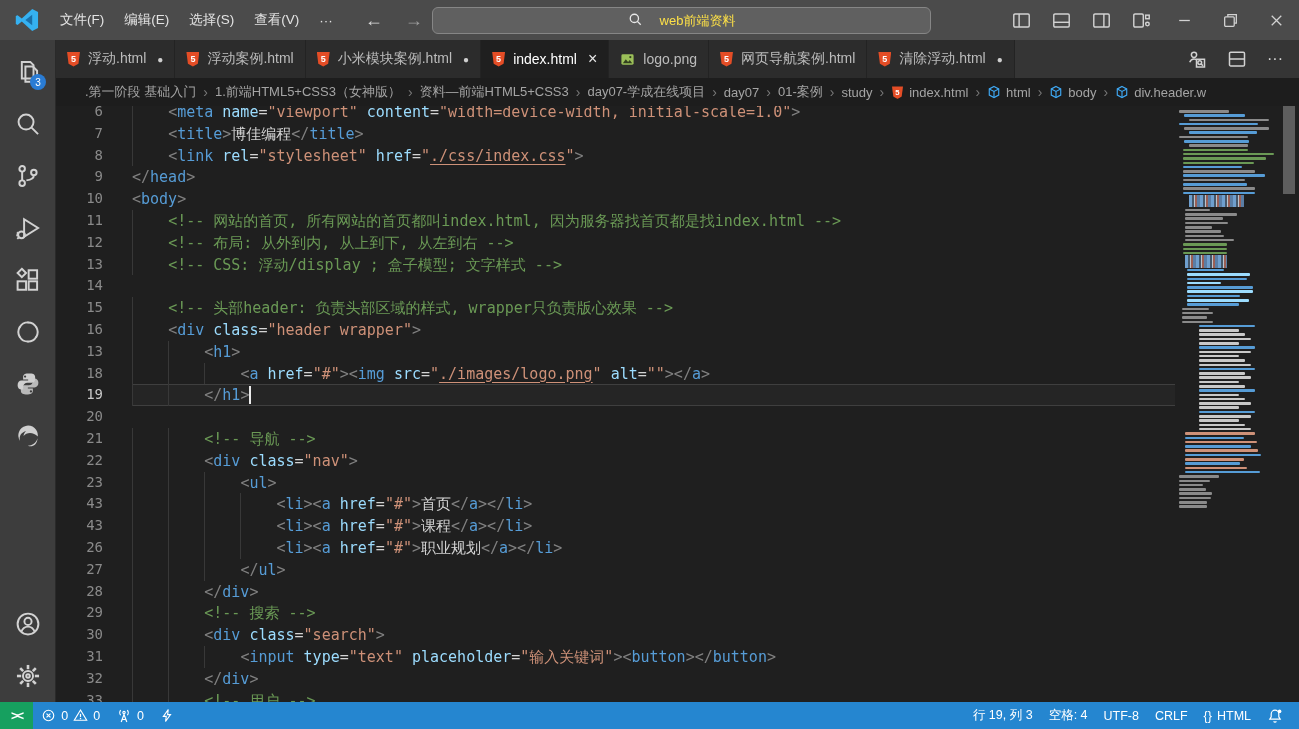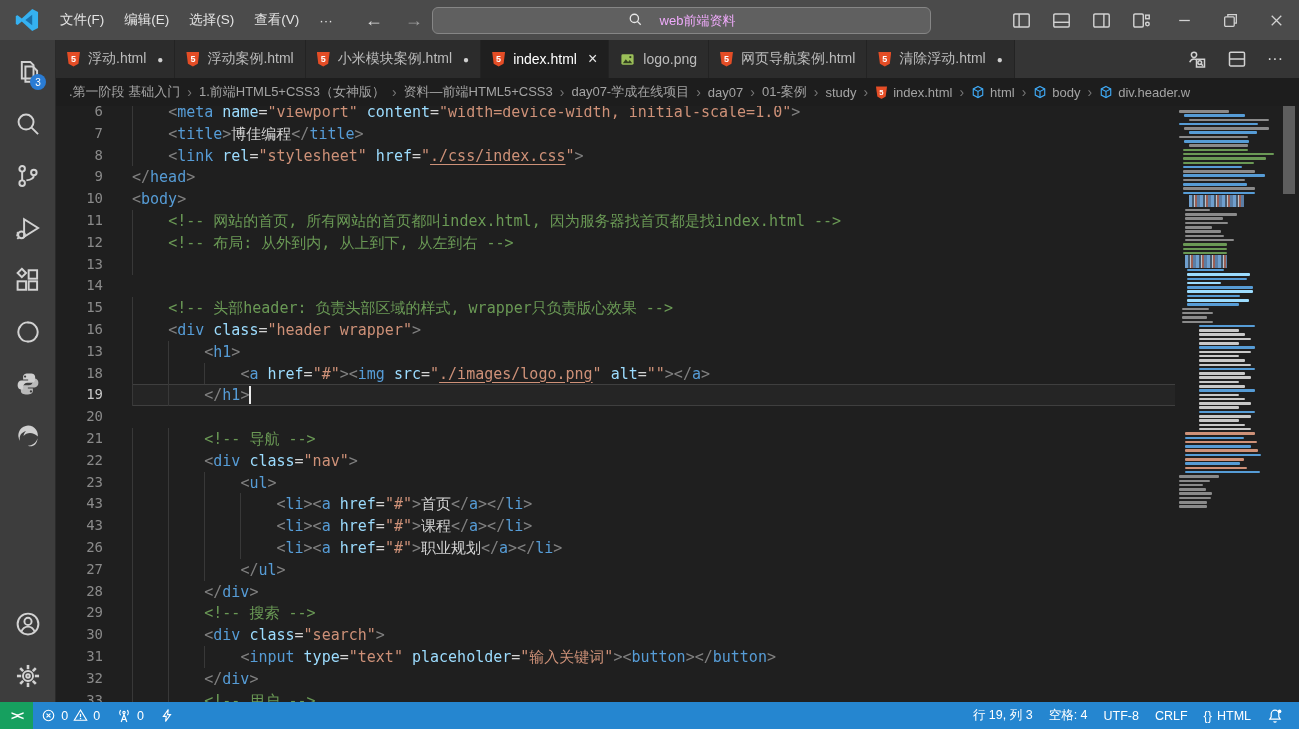--- a/index.html
+++ b/index.html
@@ -5,21 +5,21 @@
   html,body{margin:0;padding:0;background:#111;}
   body{width:1299px;height:729px;overflow:hidden;font-family:"Liberation Sans",sans-serif;-webkit-font-smoothing:antialiased;}
   .window{position:relative;width:1299px;height:729px;display:flex;flex-direction:column;background:#1f1f1f;}
 
   
   .titlebar{position:relative;flex:0 0 40px;background:#4b4b4b;display:flex;align-items:center;color:#e3e3e3;font-size:13.5px;}
   .tb-logo{margin:0 10px 0 14px;display:flex;}
   .menu{padding:0 10px;height:26px;display:flex;align-items:center;border-radius:5px;cursor:default;}
   .nav-arrows{margin-left:22px;display:flex;gap:22px;font-size:18px;color:#dadada;}
   .nav-arrows .fwd{color:#9d9d9d;}
-  .search-box{position:absolute;left:432px;top:7px;width:497px;height:25px;background:#606060;border:1px solid #868686;border-radius:6px;display:flex;align-items:center;justify-content:center;gap:17px;color:#f0abfc;font-size:13px;}
+  .search-box{position:absolute;left:432px;top:7px;width:497px;height:25px;background:#606060;border:1px solid #868686;border-radius:6px;display:flex;align-items:center;justify-content:center;gap:17px;color:#fde047;font-size:13px;}
   .win-controls{margin-left:auto;display:flex;align-items:center;height:40px;}
   .win-btn{width:40px;height:40px;display:flex;align-items:center;justify-content:center;color:#e8e8e8;}
   .win-btn.sys{width:46px;font-size:15px;}
 
   
   .main{flex:1;display:flex;min-height:0;}
   .activitybar{flex:0 0 55px;background:#3d3d3d;display:flex;flex-direction:column;align-items:center;padding-top:6px;border-right:1px solid #2a2a2a;}
   .ab-item{width:55px;height:52px;display:flex;align-items:center;justify-content:center;position:relative;color:#d2d2d2;}
   .ab-badge{position:absolute;right:9px;bottom:8px;background:#2a7cd4;color:#fff;font-size:10px;border-radius:50%;width:16px;height:16px;display:flex;align-items:center;justify-content:center;}
   .ab-spacer{flex:1;}
@@ -30,21 +30,21 @@
   .tabbar{flex:0 0 38px;background:#353535;display:flex;align-items:stretch;overflow:hidden;}
   .tab{display:flex;align-items:center;gap:8px;padding:0 11px;font-size:14px;background:#2c2c2c;color:#bcbcbc;border-right:1px solid #232323;white-space:nowrap;}
   .tab.active{background:#1f1f1f;color:#ffffff;}
   .tab .t-dot{font-size:10px;color:#cfcfcf;margin-left:3px;}
   .tab .t-close{margin-left:3px;font-size:16px;color:#e8e8e8;}
   .tab .t-label.italic{}
   .tab-actions{margin-left:auto;display:flex;align-items:center;gap:20px;padding:0 16px;color:#d5d5d5;}
   .html-badge{width:13px;height:15px;background:#e44d26;clip-path:polygon(0 0,100% 0,88% 82%,50% 100%,12% 82%);color:#fff;font-size:9px;font-weight:bold;display:flex;align-items:center;justify-content:center;flex:0 0 13px;}
 
   
-  .breadcrumb{flex:0 0 28px;background:#1d1d1d;display:flex;align-items:center;font-size:13px;color:#a4a4a4;padding-left:13px;gap:7px;white-space:nowrap;overflow:hidden;}
+  .breadcrumb{flex:0 0 28px;background:#1d1d1d;display:flex;align-items:center;font-size:13px;color:#a4a4a4;padding-left:29px;gap:7px;white-space:nowrap;overflow:hidden;}
   .crumb{display:flex;align-items:center;gap:5px;}
   .crumb-sep{color:#787878;font-size:14px;}
   .crumb .html-badge{transform:scale(.85);}
 
   
   .editor{flex:1;display:flex;min-height:0;position:relative;background:#1f1f1f;}
   .code-area{flex:1;overflow:hidden;font-family:"DejaVu Sans Mono",monospace;font-size:15px;}
   .code-inner{margin-top:-5px;}
   .code-line{display:flex;height:21.8px;line-height:21.8px;}
   .ln{flex:0 0 76px;text-align:right;padding-right:29px;color:#8a8a8a;font-size:14px;box-sizing:border-box;}
@@ -403,21 +403,21 @@
               <div class="code-line">
                 <span class="ln">11</span>
                 <span class="lc"><span class="guide" style="left: 0px;"></span><span class="tk-d">    </span><span class="tk-c">&lt;!-- 网站的首页, 所有网站的首页都叫index.html, 因为服务器找首页都是找index.html --&gt;</span></span>
               </div>
               <div class="code-line">
                 <span class="ln">12</span>
                 <span class="lc"><span class="guide" style="left: 0px;"></span><span class="tk-d">    </span><span class="tk-c">&lt;!-- 布局: 从外到内, 从上到下, 从左到右 --&gt;</span></span>
               </div>
               <div class="code-line">
                 <span class="ln">13</span>
-                <span class="lc"><span class="guide" style="left: 0px;"></span><span class="tk-d">    </span></span>
+                <span class="lc"><span class="guide" style="left: 0px;"></span><span class="tk-d">    </span><span class="tk-c">&lt;!-- CSS: 浮动/display ; 盒子模型; 文字样式 --&gt;</span></span>
               </div>
               <div class="code-line">
                 <span class="ln">14</span>
                 <span class="lc"></span>
               </div>
               <div class="code-line">
                 <span class="ln">15</span>
                 <span class="lc"><span class="guide" style="left: 0px;"></span><span class="tk-d">    </span><span class="tk-c">&lt;!-- 头部header: 负责头部区域的样式, wrapper只负责版心效果 --&gt;</span></span>
               </div>
               <div class="code-line">

